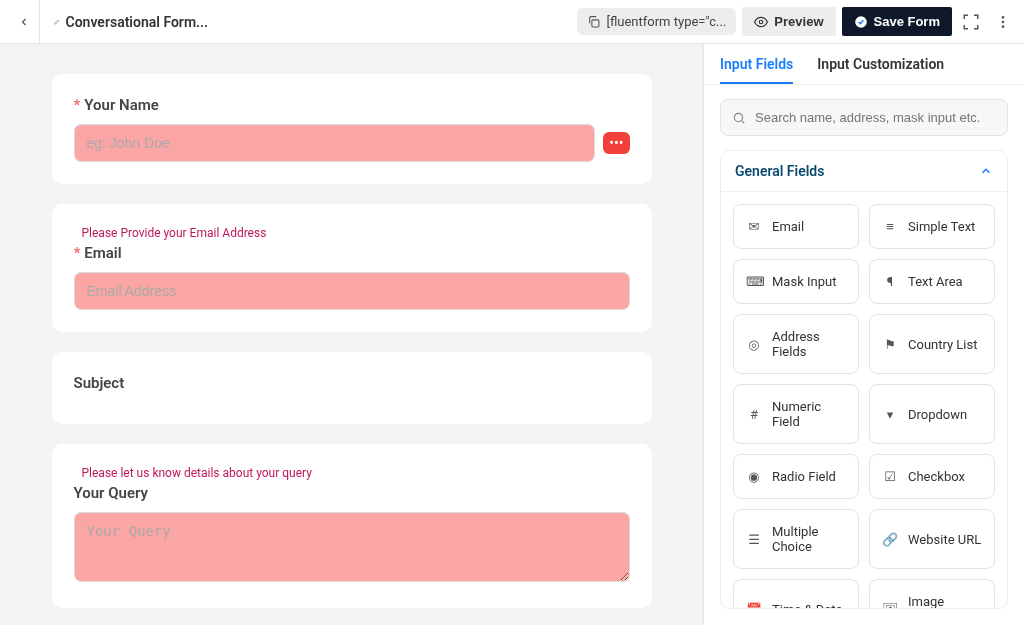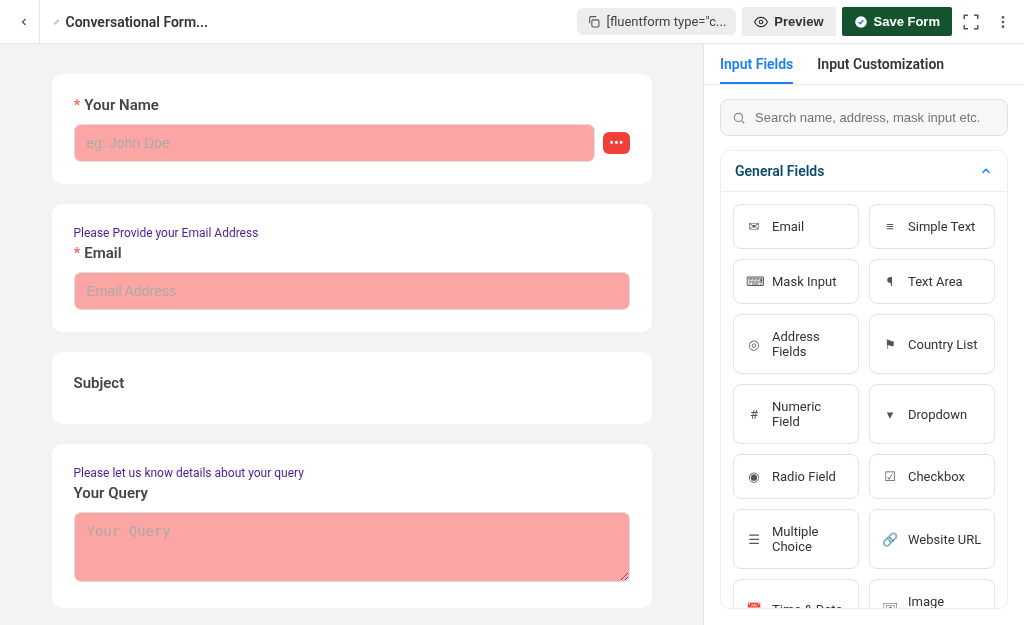--- a/index.html
+++ b/index.html
@@ -7,26 +7,26 @@
   .topbar { display: flex; align-items: center; background: #fff; border-bottom: 1px solid #e5e5e5; height: 44px; padding: 0 8px; gap: 6px; }
   .back-box { width: 32px; height: 44px; display:flex; align-items:center; justify-content:center; border-right:1px solid #e5e5e5; cursor:pointer; }
   .title-box { display:flex; align-items:center; gap:6px; padding:0 8px; font-weight:600; font-size:14px; color:#333; max-width:170px; white-space:nowrap; overflow:hidden; text-overflow:ellipsis;justify-content:space-between; }
   .tabs { display:flex; gap:4px; margin-left:10px; }
   .tab { padding:6px 12px; font-size:14px; font-weight:600; border-radius:6px; cursor:pointer; color:#333; }
   .tab.active { background:#e8f1fe; color:#1a7efb; }
   .spacer { flex:1; }
   .shortcode { background:#ededed; border-radius:6px; padding:6px 10px; font-size:13px; color:#444; display:flex; align-items:center; gap:6px; max-width:160px; white-space:nowrap; overflow:hidden; }
   .btn { border:none; border-radius:2px; padding:7px 12px; font-size:13px; font-weight:600; cursor:pointer; display:flex; align-items:center; gap:6px; }
   .btn-gray { background:#ededed; color:#333; }
-  .btn-blue { background:#14532d; color:#fff; }
+  .btn-blue { background:#0f172a; color:#fff; }
   .icon-square { width:26px; height:26px; display:flex; align-items:center; justify-content:center; cursor:pointer; }
   .main { display:flex; height:calc(100vh - 44px); }
   .canvas { flex:1; padding:30px 20px 20px 20px; overflow-y:auto; }
   .form-card { background:#fff; border-radius:10px; padding:22px; margin:0 auto 20px auto; max-width:600px; }
-  .helper { font-size:12px; color:#4c1d95; margin-bottom:4px; }
+  .helper { font-size:12px; color:#be185d; margin-bottom:4px;margin-left:8px; }
   .label { font-size:15px; font-weight:600; color:#444; margin-bottom:10px; display:flex; align-items:center; gap:4px; }
   .req { color:#f56c6c; font-weight:700; }
   .input { width:100%; border:1px solid #ddd; border-radius:7px; padding:10px 12px; font-size:14px; color:#333; background:#fca5a5; }
   .input::placeholder { color:#aaa; }
   .name-row { display:flex; gap:8px; align-items:center; }
   .name-row .input { flex:1; }
   .more-btn { background:#f1403c; color:#fff; border-radius:6px; padding:4px 6px; font-size:14px; line-height:1; cursor:pointer; }
   textarea.input { resize:both; min-height:70px; }
   .sidepanel { width:321px; background:#fff; border-left:1px solid #e5e5e5; display:flex; flex-direction:column; }
   .side-tabs { display:flex; gap:24px; padding:12px 16px 0 16px; border-bottom:1px solid #eee; }

